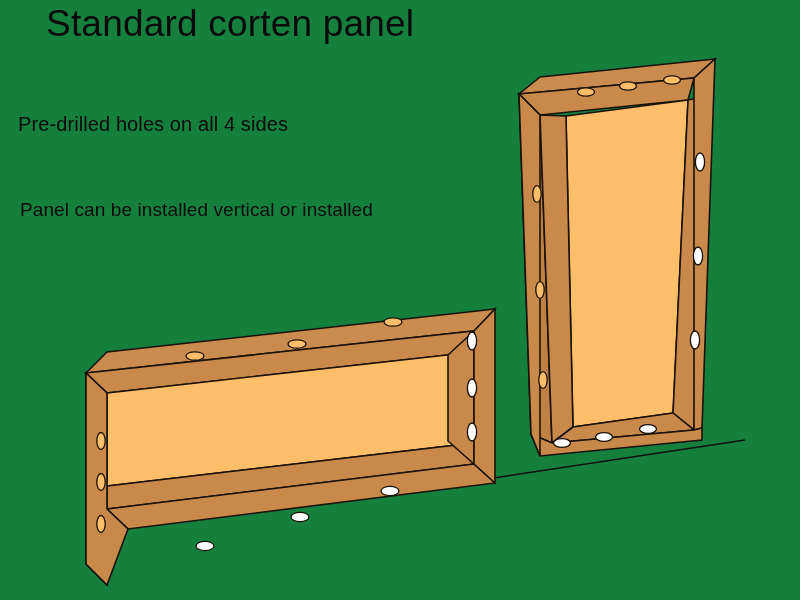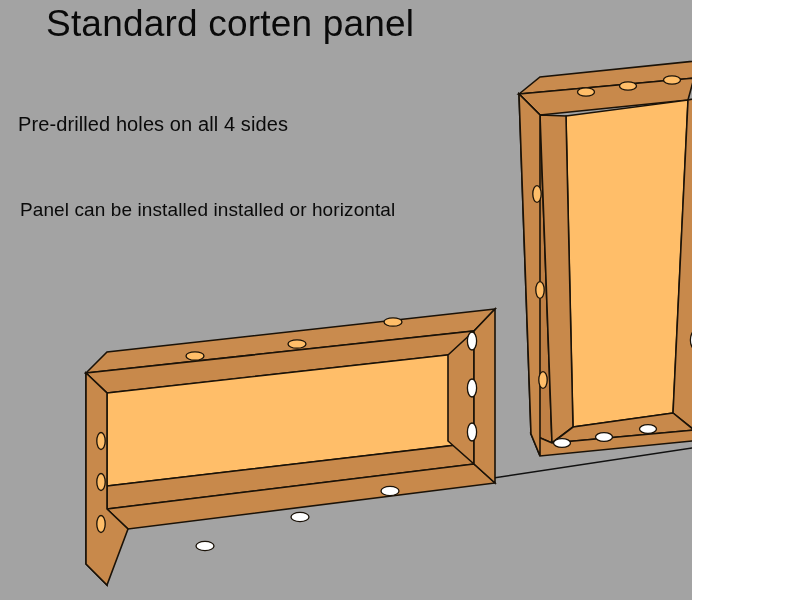--- a/index.html
+++ b/index.html
@@ -2,23 +2,23 @@
 <html><head>
 <meta charset="utf-8">
 <style>
   html, body {
     margin: 0;
     padding: 0;
     background: #ffffff;
   }
   #slide {
     position: relative;
-    width: 692px;
+    width: 800px;
     height: 600px;
-    background: #a3a3a3;
+    background: #15803d;
     overflow: hidden;
     font-family: "Liberation Sans", sans-serif;
     color: #000000;
   }
   .txt {
     position: absolute;
     white-space: nowrap;
     color: #0a0a0a;
     font-weight: 400;
   }
@@ -50,21 +50,21 @@
 </style>
 </head>
 <body>
 
 <div id="slide">
 
   <div class="txt" id="title-text">Standard corten panel</div>
 
   <div class="txt" id="subtitle-text">Pre-drilled holes on all 4 sides</div>
 
-  <div class="txt" id="note-text">Panel can be installed installed or horizontal</div>
+  <div class="txt" id="note-text">Panel can be installed vertical or installed</div>
 
   <svg id="panels-svg" viewBox="0 0 800 600">
 
     <line x1="460" y1="483" x2="745" y2="440" stroke="#111111" stroke-width="1.6"></line>
 
     <g>
 
       <path d="M 86,373 L 107,352 L 495,309 L 474,331 Z" fill="#c98b4e" stroke="#1a1208" stroke-width="1.6"></path>
 
       <path d="M 86,373 L 474,331 L 474,352 L 107,393 Z" fill="#c8894b" stroke="#1a1208" stroke-width="1.6"></path>

